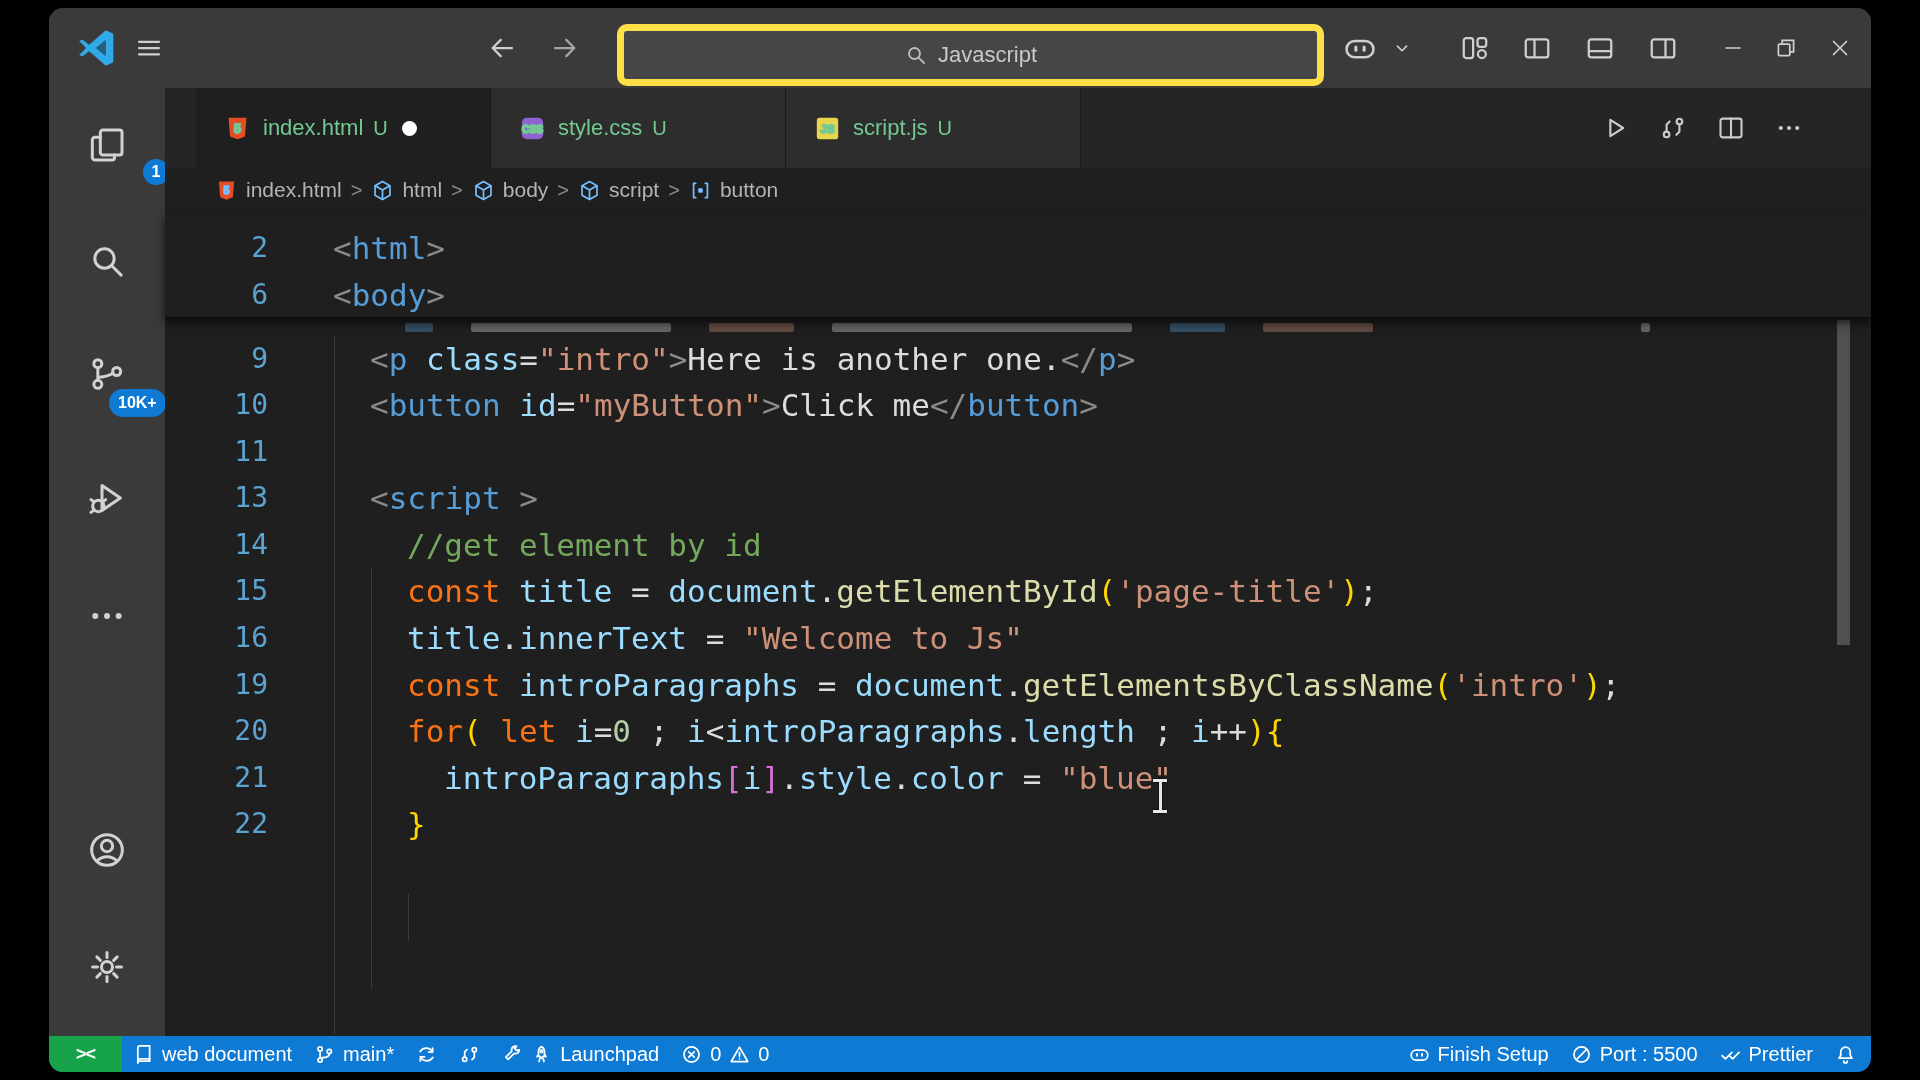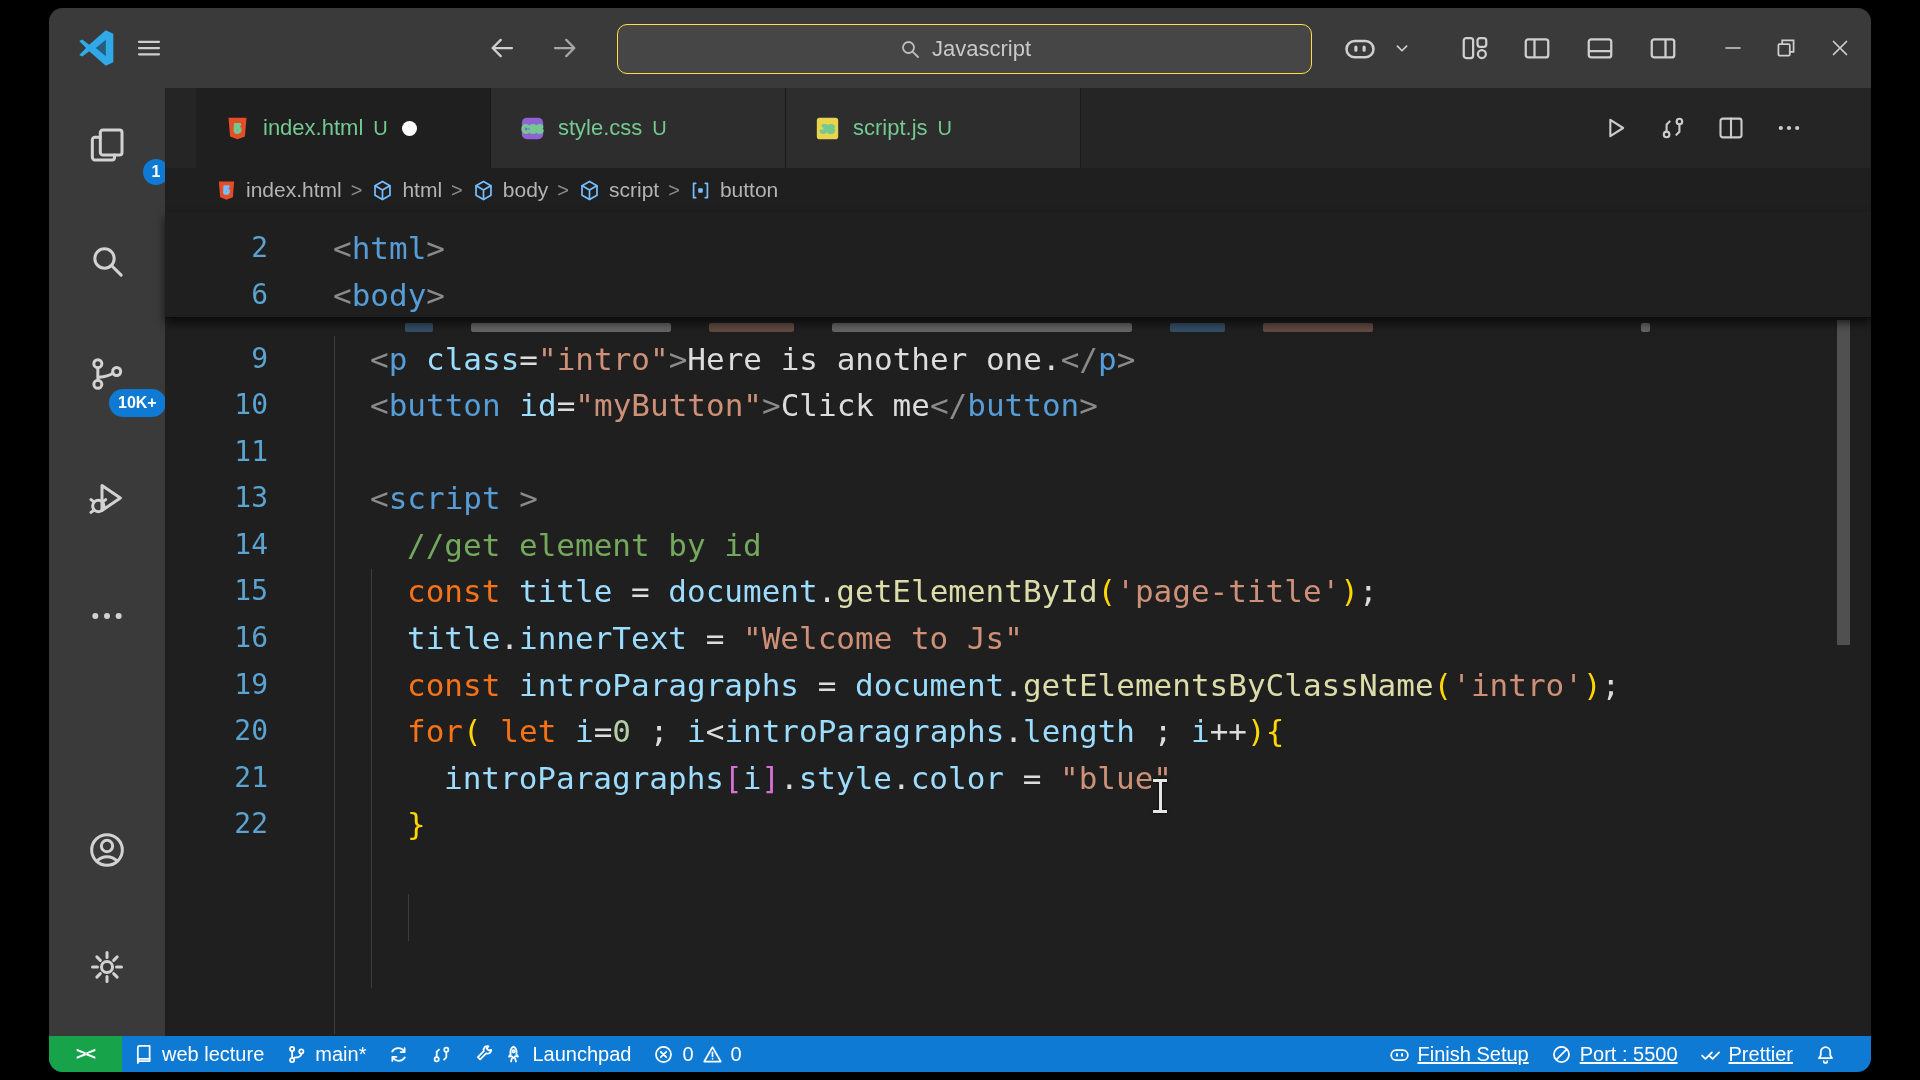--- a/index.html
+++ b/index.html
@@ -12,21 +12,21 @@
   .titlebar{position:absolute;left:0;top:0;width:1822px;height:80px;background:#3a3a3a;}
   .titlebar .ic{display:block;}
   .logo{position:absolute;left:26px;top:19px;width:42px;height:42px;}
   .tb-btn{position:absolute;top:18px;width:44px;height:44px;display:flex;align-items:center;justify-content:center;
     color:#cfcfcf;border-radius:8px;}
   .tb-btn .ic{width:30px;height:30px;}
   .menu-btn{left:78px;}
   .back-btn{left:431px;}
   .fwd-btn{left:494px;color:#a7a7a7;}
   .cmdcenter{position:absolute;left:568px;top:16px;width:693px;height:48px;background:#464646;
-    border:1px solid #fde047;border-radius:10px;display:flex;align-items:center;justify-content:center;gap:10px;
+    border:7px solid #fde047;border-radius:10px;display:flex;align-items:center;justify-content:center;gap:10px;
     color:#c9c9c9;font-size:22px;}
   .cmdcenter .ic{width:24px;height:24px;color:#bdbdbd;}
   .copilot-btn{left:1288px;width:46px;}
   .copilot-btn .ic{width:34px;height:34px;}
   .chev-btn{left:1336px;width:34px;}
   .chev-btn .ic{width:22px;height:22px;}
   .layout-btn{left:1404px;}
   .panelL-btn{left:1466px;}
   .panelB-btn{left:1529px;}
   .panelR-btn{left:1592px;}
@@ -86,21 +86,21 @@
   .tk-fn{color:#dcdcaa}.tk-num{color:#b5cea8}.tk-p1{color:#ffd700}.tk-p2{color:#d670d6}.tk-op{color:#dcdcdc}
 
   
   .statusbar{position:absolute;left:0;top:1028px;width:1822px;height:36px;background:#0e7ad3;
     display:flex;align-items:stretch;color:#fff;font-size:20px;}
   .sb-item{display:flex;align-items:center;gap:8px;padding:0 11px;}
   .sb-item .ic{width:21px;height:21px;stroke-width:2;}
   .sb-item.remote{background:#16a34a;width:73px;padding:0;justify-content:center;font-weight:bold;
     font-size:18px;letter-spacing:-1px;}
   #sb-left{display:flex;align-items:stretch;}
-  #sb-right{display:flex;align-items:stretch;margin-left:auto;padding-right:24px;text-decoration:underline;}
+  #sb-right{display:flex;align-items:stretch;margin-left:auto;padding-right:4px;}
 
   
   .ibeam{position:absolute;left:1102px;top:771px;width:18px;height:34px;z-index:9;
     filter:drop-shadow(0 0 1px #000);}
   .ibeam i{position:absolute;background:#e6e6e6;display:block;}
   .ibeam .stem{left:7.5px;top:2px;width:3px;height:30px;}
   .ibeam .cap{left:2px;width:14px;height:3px;}
   .ibeam .cap.t{top:0;}
   .ibeam .cap.b{bottom:0;}
 </style>
@@ -383,21 +383,21 @@
     <div class="statusbar">
       <div id="sb-left">
           <div class="sb-item remote">
             <span>&gt;&lt;</span>
           </div>
           <div class="sb-item ">
             <svg class="ic " viewBox="0 0 24 24" fill="none" stroke="currentColor" stroke-width="1.8" stroke-linecap="round" stroke-linejoin="round">
               <path d="M5.5 4.3A2.3 2.3 0 0 1 7.8 2H19v17.6H7.8a2.3 2.3 0 0 0-2.3 2.2z"></path>
               <path d="M5.5 19.2a2.3 2.3 0 0 1 2.3-2.2H19"></path>
             </svg>
-            <span>web lecture</span>
+            <span>web document</span>
           </div>
           <div class="sb-item ">
             <svg class="ic " viewBox="0 0 24 24" fill="none" stroke="currentColor" stroke-width="1.8" stroke-linecap="round" stroke-linejoin="round">
               <circle cx="7" cy="5.6" r="2.4"></circle>
               <circle cx="7" cy="18.4" r="2.4"></circle>
               <circle cx="17.5" cy="8.6" r="2.4"></circle>
               <path d="M7 8v8M17.5 11c0 3.4-4.8 4.4-8.1 4.7"></path>
             </svg>
             <span>main*</span>
           </div>

